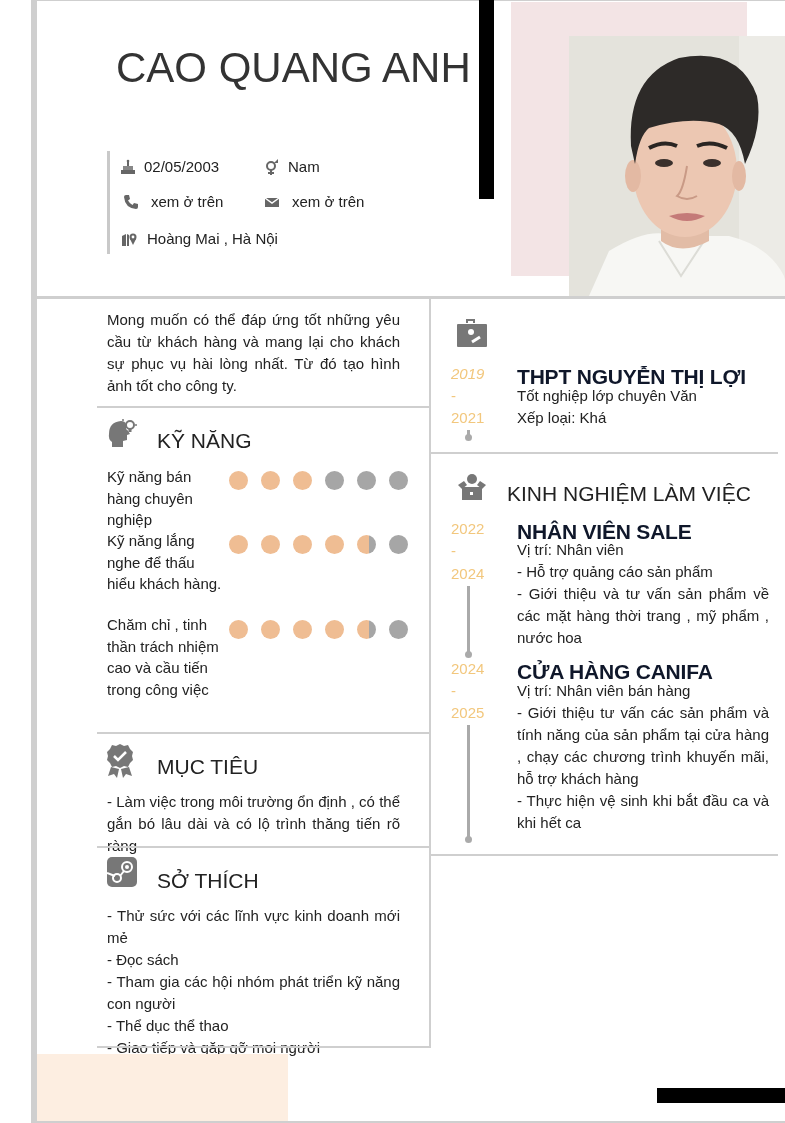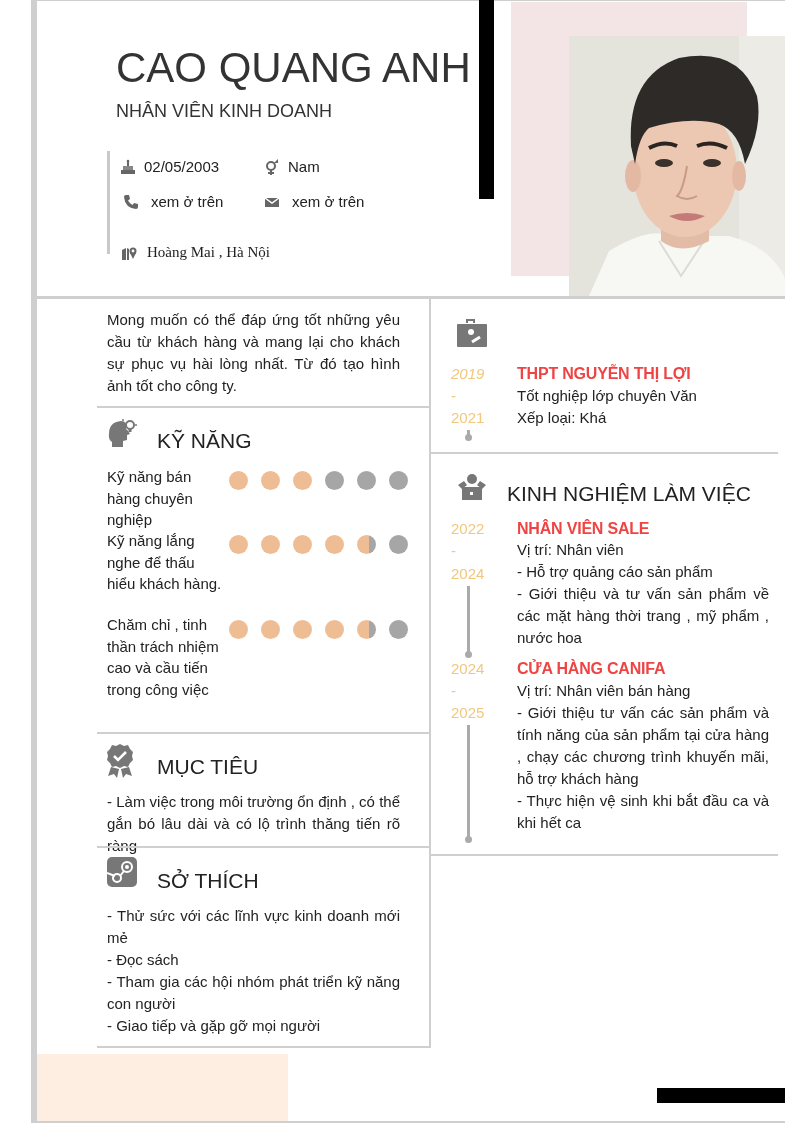--- a/index.html
+++ b/index.html
@@ -34,37 +34,36 @@
   .dot { width: 19px; height: 19px; border-radius: 50%; background: #a6a6a6; }
   .dot.full { background: #efbd93; }
   .dot.half { background: linear-gradient(to right, #efbd93 0%, #efbd93 62%, #a6a6a6 62%, #a6a6a6 100%); }
 
   .list-line { font-size: 15px; line-height: 22px; color: #222; }
   .list { position: absolute; text-align: justify; }
 
   .year { position: absolute; font-size: 15px; color: #f2c77d; line-height: 22px; }
   .tl-line { position: absolute; width: 3px; background: #aaa; }
   .tl-dot { position: absolute; width: 7px; height: 7px; border-radius: 50%; background: #aaa; }
-  .entry-title { position: absolute; font-size: 16px; font-weight: 700; color: #ef4444; white-space: nowrap; letter-spacing: -0.2px; }
+  .entry-title { position: absolute; font-size: 21px; font-weight: 700; color: #0f172a; white-space: nowrap; letter-spacing: -0.2px; }
   .entry-body { position: absolute; width: 252px; font-size: 15px; line-height: 22px; color: #222; text-align: justify; }
 
   .peach-rect { position: absolute; left: 6px; top: 1054px; width: 251px; height: 67px; background: #fdeee1; }
   .black-strip { position: absolute; left: 626px; top: 1088px; width: 159px; height: 15px; background: #000; }
   .watermark { position: absolute; left: 653px; top: 1156px; font-size: 12px; color: #e4e8ee; }
 </style>
 </head>
 <body>
 
 <div class="page">
   <div class="left-edge"></div>
   <div class="top-edge"></div>
   <div class="bottom-edge"></div>
 
   <div class="name">CAO QUANG ANH</div>
-  <div class="job">NHÂN VIÊN KINH DOANH</div>
   <div class="black-bar"></div>
   <div class="pink-rect"></div>
 
   <div class="photo">
     <svg viewBox="0 0 228 260" width="228" height="260">
       <rect width="228" height="260" fill="#e4e3dc"></rect>
       <rect x="170" y="0" width="58" height="260" fill="#ecebe6"></rect>
 
       <path d="M20 260 L40 215 Q80 190 105 200 L160 200 Q200 210 215 240 L220 260 Z" fill="#f7f7f4"></path>
       <path d="M90 205 L112 240 L135 205" fill="none" stroke="#dcdcd6" stroke-width="2"></path>
@@ -115,21 +114,21 @@
         </svg>
       <span>xem ở trên</span>
     </div>
     <div class="c-item" style="left:154px; top:42px;">
       <svg viewBox="0 0 16 16" style="margin-right:12px">
           <path d="M1 4 L15 4 L15 13 L1 13 Z"></path>
           <path d="M1 4 L8 9 L15 4" stroke="#fff" stroke-width="1.5" fill="none"></path>
         </svg>
       <span>xem ở trên</span>
     </div>
-    <div class="c-item" style="left:11px; top:93px;font-family:Liberation Serif, serif;">
+    <div class="c-item" style="left:11px; top:79px;">
       <svg viewBox="0 0 16 16" style="margin-right:10px">
           <path d="M1 5 L5 3 L5 15 L1 15 Z"></path>
           <path d="M6 3 L8 4 L8 15 L6 15 Z"></path>
           <circle cx="12" cy="6" r="3.5"></circle>
           <path d="M9 8 L12 14 L15 8 Z"></path>
           <circle cx="12" cy="6" r="1.4" fill="#fff"></circle>
         </svg>
       <span>Hoàng Mai , Hà Nội</span>
     </div>
   </div>
@@ -207,20 +206,21 @@
         <circle cx="10" cy="21" r="4" fill="none" stroke="#fff" stroke-width="2"></circle>
         <path d="M13 19 L17 14" stroke="#fff" stroke-width="2"></path>
         <path d="M0 16 L8 19" stroke="#fff" stroke-width="2"></path>
       </svg>
   </div>
   <div class="sec-title" style="left:126px; top:869px;">SỞ THÍCH</div>
   <div class="list" style="left:76px; top:905px; width:293px;">
     <div class="list-line">- Thử sức với các lĩnh vực kinh doanh mới mẻ</div>
     <div class="list-line">- Đọc sách</div>
     <div class="list-line">- Tham gia các hội nhóm phát triển kỹ năng con người</div>
+    <div class="list-line">- Thể dục thể thao</div>
     <div class="list-line">- Giao tiếp và gặp gỡ mọi người</div>
   </div>
 
   <div class="h-divider" style="left:66px; top:1046px; width:334px; height:2px;"></div>
 
   <div class="sec-icon" style="left:426px; top:319px; width:30px; height:28px;">
     <svg viewBox="0 0 30 28">
         <path d="M10 4 L10 1 L17 1 L17 4" fill="none" stroke="#777" stroke-width="2"></path>
         <rect x="0" y="5" width="30" height="23" rx="1"></rect>
         <circle cx="14" cy="13" r="3" fill="#fff"></circle>

